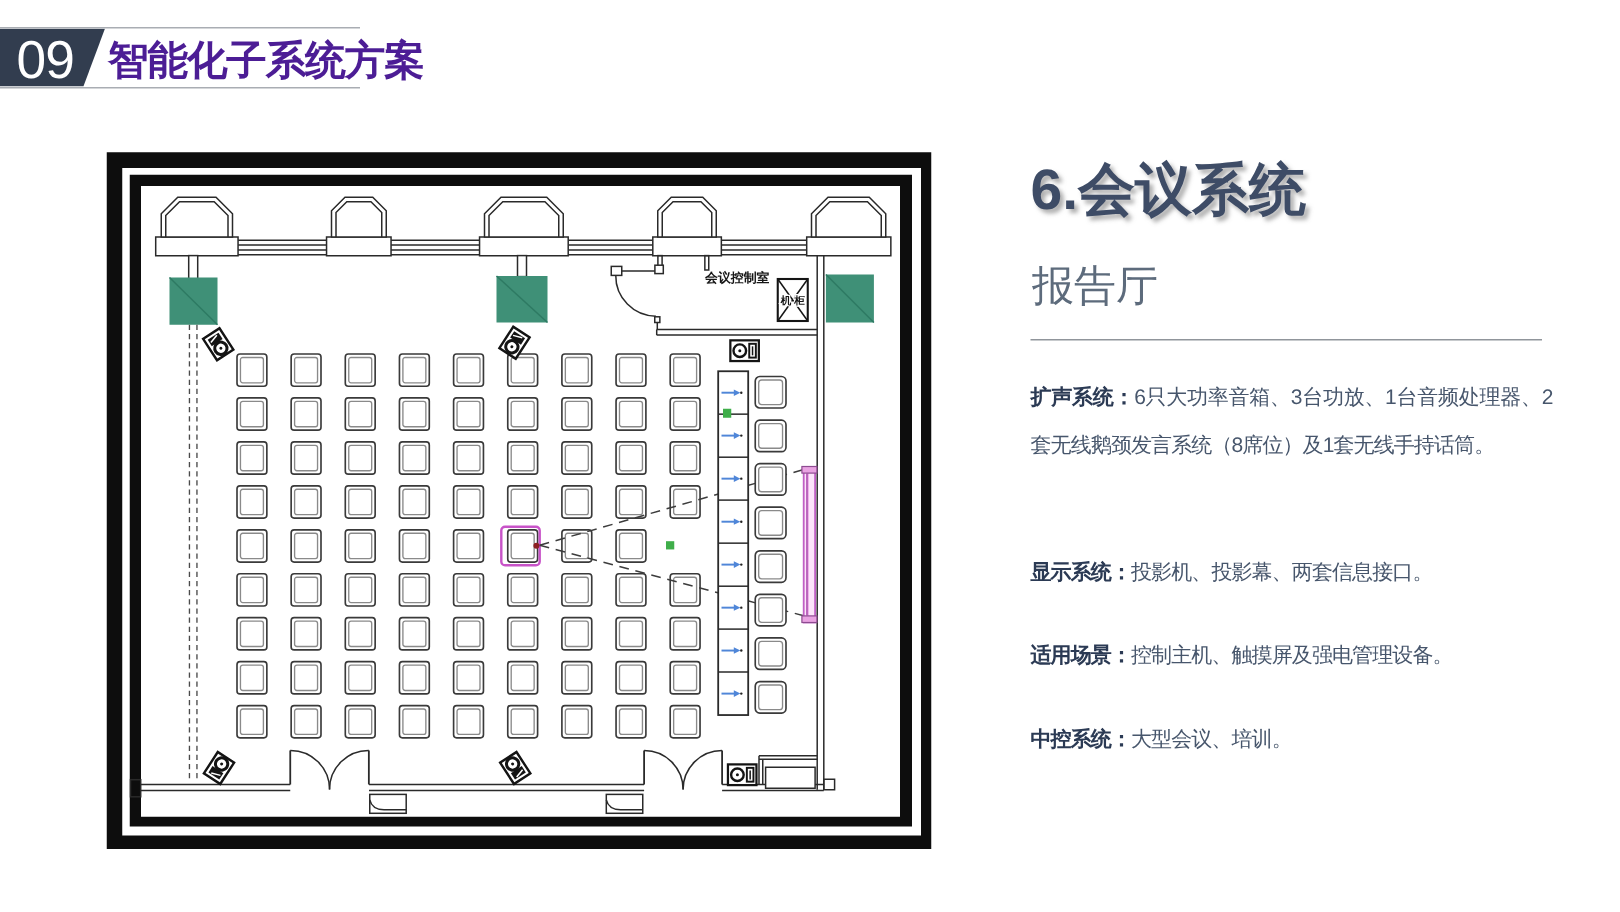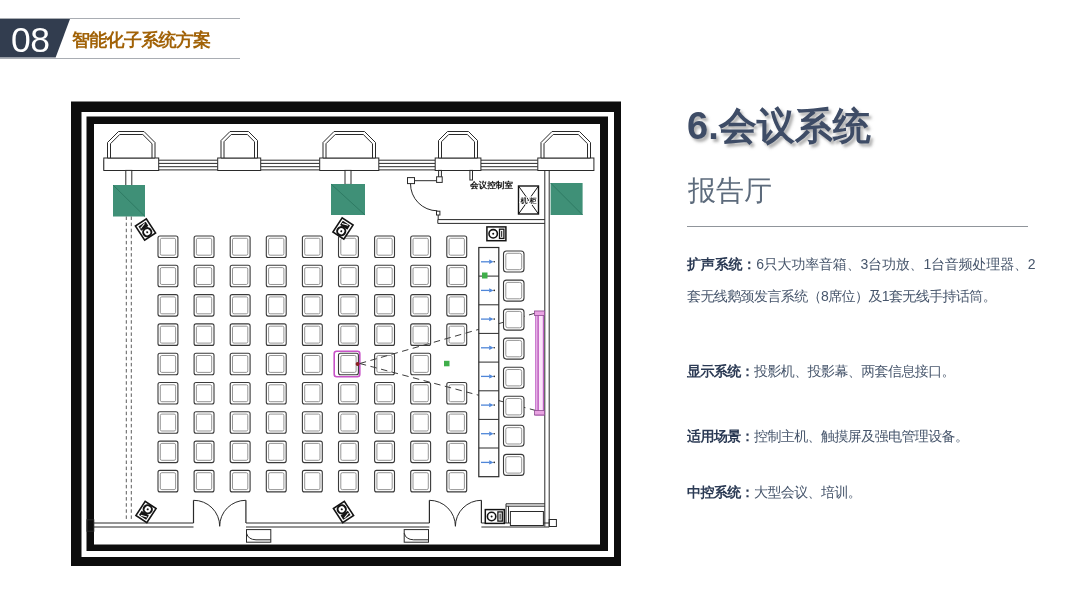--- a/index.html
+++ b/index.html
@@ -5,42 +5,42 @@
 <style>
 html,body{margin:0;padding:0;background:#fff;}
 body{width:1080px;height:608px;position:relative;overflow:hidden;
  font-family:"Liberation Sans",sans-serif;}
 .hline{position:absolute;left:0;width:240px;height:1px;background:#a9adb3;}
 #numbox{position:absolute;left:0px;top:19px;width:70px;height:38.5px;
  background:#323d4f;clip-path:polygon(0 0,100% 0,79.5% 100%,0 100%);}
 #numbox span{position:absolute;left:11px;top:4px;color:#fff;font-size:35.5px;font-weight:400;
  letter-spacing:-0.5px;line-height:35.5px;}
 #htitle{position:absolute;left:72px;top:20.5px;height:32px;line-height:38.5px;
- font-size:18px;font-weight:bold;color:#a16207;letter-spacing:-0.7px;}
+ font-size:27px;font-weight:bold;color:#4c1d95;letter-spacing:-0.7px;}
 #bigtitle{position:absolute;left:687px;top:101px;font-size:38px;font-weight:bold;
  color:#3e4c66;text-shadow:2.5px 3px 3px rgba(110,110,110,0.55);letter-spacing:0px;}
 #sub{position:absolute;left:688px;top:172px;font-size:28px;color:#5d6b7c;font-family:Liberation Mono, monospace;}
 #divider{position:absolute;left:687px;top:226px;width:341px;height:1px;background:#90959b;}
 .para{position:absolute;left:687px;width:348px;font-size:14px;line-height:31.5px;
  color:#47566c;letter-spacing:-0.6px;text-align:justify;}
 .para b{color:#2b3a54;}
 </style>
 </head>
 <body>
 <div class="hline" style="top:17.5px"></div>
 <div class="hline" style="top:58px"></div>
 <div id="numbox">
-    <span>08</span>
+    <span>09</span>
   </div>
 <div id="htitle">智能化子系统方案</div>
 <div id="bigtitle">6.会议系统</div>
 <div id="sub">报告厅</div>
 <div id="divider"></div>
 <div class="para" style="top:249px"><b>扩声系统：</b>6只大功率音箱、3台功放、1台音频处理器、2套无线鹅颈发言系统（8席位）及1套无线手持话筒。</div>
-<div class="para" style="top:356px"><b>显示系统：</b>投影机、投影幕、两套信息接口。</div>
+<div class="para" style="top:366px"><b>显示系统：</b>投影机、投影幕、两套信息接口。</div>
 <div class="para" style="top:421px"><b>适用场景：</b>控制主机、触摸屏及强电管理设备。</div>
 <div class="para" style="top:477px"><b>中控系统：</b>大型会议、培训。</div>
 <div style="position:absolute;left:71px;top:100px;width:574px;height:466px">
 <svg width="550" height="466" viewBox="71 100 550 466" font-family="Liberation Sans, sans-serif">
 <style>
 .w{stroke:#2a2a2a;stroke-width:1;fill:none}
 .wf{stroke:#2a2a2a;stroke-width:1;fill:#fff}
 .w2{stroke:#2a2a2a;stroke-width:1.2;fill:none}
 </style>
 <defs>

